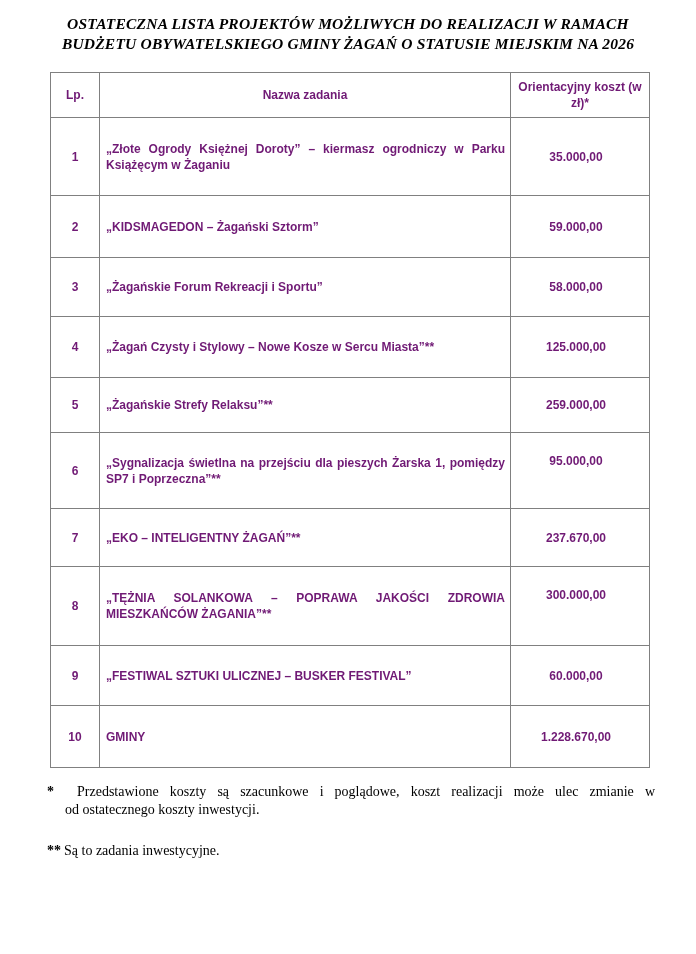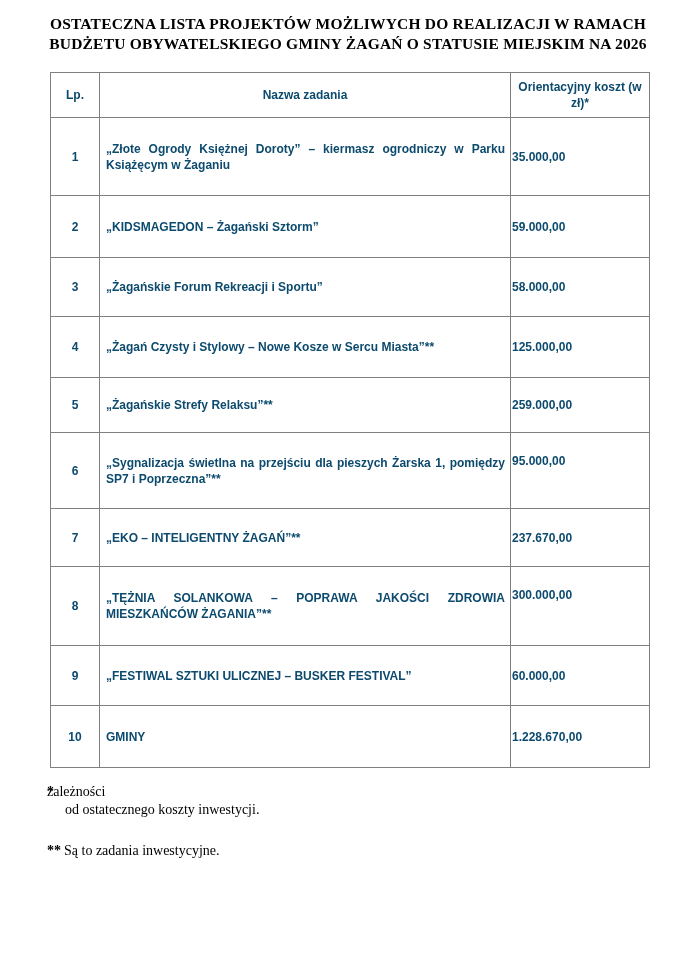--- a/index.html
+++ b/index.html
@@ -25,32 +25,33 @@
     text-align: center;
     font-family: "Liberation Serif", serif;
     font-weight: bold;
     font-size: 15.5px;
     line-height: 20px;
     letter-spacing: 0.2px;
   }
   .doc-title span {
     display: block;
     white-space: nowrap;
+    font-style: italic;
   }
   
   table.projects {
     border-collapse: collapse;
     table-layout: fixed;
     margin: 18px 0 0 50px;
     width: 599px;
     font-family: "Liberation Sans", sans-serif;
     font-weight: bold;
     font-size: 12px;
     line-height: 16px;
-    color: #0c4a6e;
+    color: #701a75;
     padding-left: 36px;
   }
   .col-lp   { width: 49px; }
   .col-name { width: 411px; }
   .col-cost { width: 139px; }
   table.projects th,
   table.projects td {
     border: 1px solid #808080;
     overflow: hidden;
   }
@@ -65,21 +66,21 @@
     text-align: center;
     vertical-align: middle;
   }
   td.name {
     text-align: justify;
     vertical-align: middle;
     padding: 4px 5px 4px 6px;
     margin-left: 12px;
   }
   td.cost {
-    text-align: left;
+    text-align: center;
     vertical-align: middle;
     padding-right: 9px;
   }
   td.cost.cost-top {
     vertical-align: top;
     padding-top: 20px;
   }
   tbody tr:nth-child(1)  { height: 78px; }
   tbody tr:nth-child(2)  { height: 62px; }
   tbody tr:nth-child(3)  { height: 59px; }
@@ -195,21 +196,21 @@
         <td class="no">10</td>
         <td class="name">GMINY</td>
         <td class="cost">1.228.670,00</td>
       </tr>
     </tbody>
   </table>
 
   <section class="notes">
     <div class="fn fn1">
       <span class="marker">*</span>
-      <span class="l2">zależności</span>
+      <span class="l1">Przedstawione koszty są szacunkowe i poglądowe, koszt realizacji może ulec zmianie w</span>
       <span class="l3">od ostatecznego koszty inwestycji.</span>
     </div>
     <div class="fn fn2">
       <span class="marker2">**</span><span>Są to zadania inwestycyjne.</span>
     </div>
   </section>
 
 </main>
 
 </body></html>

